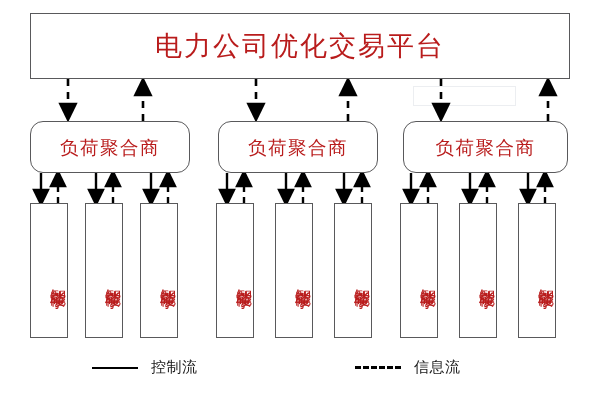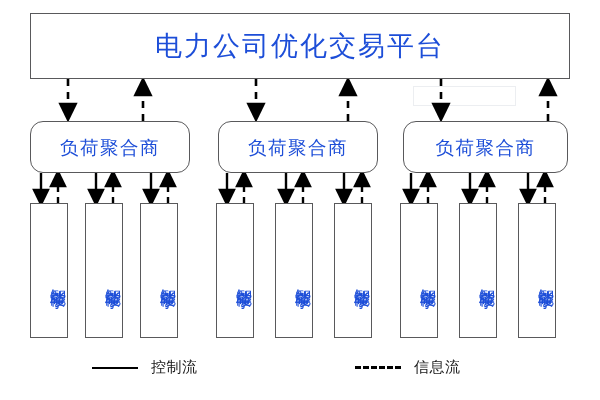--- a/index.html
+++ b/index.html
@@ -25,21 +25,21 @@
     height: 400px;
   }
   .node-box {
     position: absolute;
     box-sizing: border-box;
     border: 1.6px solid #59595b;
     background: #ffffff;
     display: flex;
     align-items: center;
     justify-content: center;
-    color: #1d4ed8;
+    color: #b91c1c;
   }
   .platform-box {
     font-size: 27px;
     letter-spacing: 2px;
     font-family: "Liberation Serif", "DejaVu Serif", serif;
   }
   .aggregator-box {
     font-size: 18.5px;
     letter-spacing: 1.5px;
     font-family: "Liberation Serif", "DejaVu Serif", serif;

